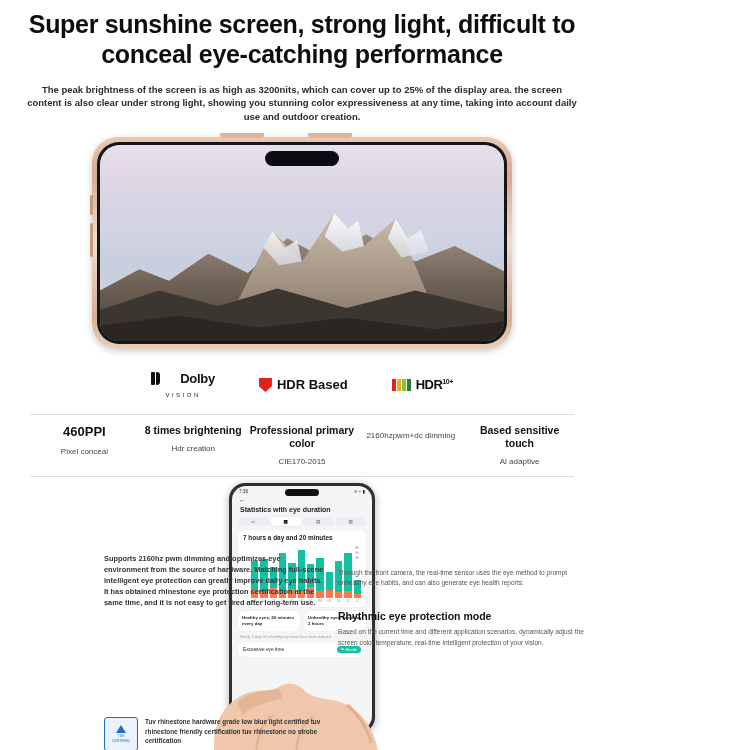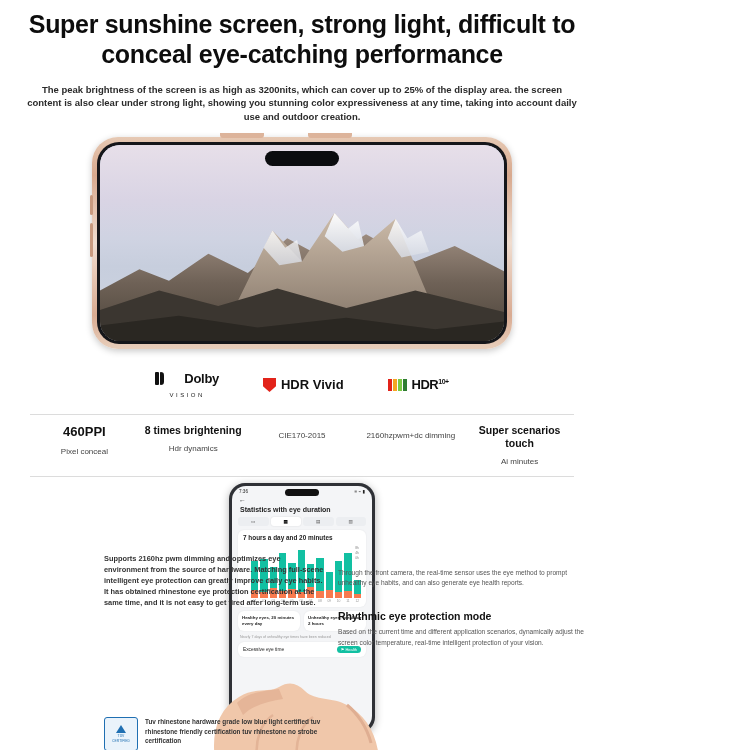--- a/index.html
+++ b/index.html
@@ -272,51 +272,52 @@
         <span class="dd">
             <i></i>
             <i></i>
           </span>
         <span class="dolby-text">Dolby</span>
       </div>
       <div class="dolby-sub">VISION</div>
     </div>
     <div class="logo">
       <span class="hdrv-shield"></span>
-      <span class="hdrv-text">HDR Vivid</span>
+      <span class="hdrv-text">HDR Based</span>
     </div>
     <div class="logo">
       <span class="hdr10-bars">
         <i style="background:#e2231a"></i>
           <i style="background:#f5a623"></i>
           <i style="background:#7ac943"></i>
           <i style="background:#2e7d32"></i>
       </span>
       <span class="hdr10-text"><span>HDR</span><span class="hdr10-sup">10+</span></span>
     </div>
   </div>
 
   <div class="specs">
     <div class="spec big">
       <div class="t">460PPI</div>
       <div class="s">Pixel conceal</div>
     </div>
     <div class="spec">
       <div class="t">8 times brightening</div>
-      <div class="s">Hdr dynamics</div>
+      <div class="s">Hdr creation</div>
     </div>
     <div class="spec">
+      <div class="t">Professional primary color</div>
       <div class="s">CIE170-2015</div>
     </div>
     <div class="spec">
       <div class="s">2160hzpwm+dc dimming</div>
     </div>
     <div class="spec">
-      <div class="t">Super scenarios touch</div>
-      <div class="s">Ai minutes</div>
+      <div class="t">Based sensitive touch</div>
+      <div class="s">Ai adaptive</div>
     </div>
   </div>
 
   <div class="lower">
 
     <div class="hand-phone">
       <div class="hp-body">
         <div class="hp-screen">
           <div class="hp-notch"></div>
           <div class="hp-statusbar">

